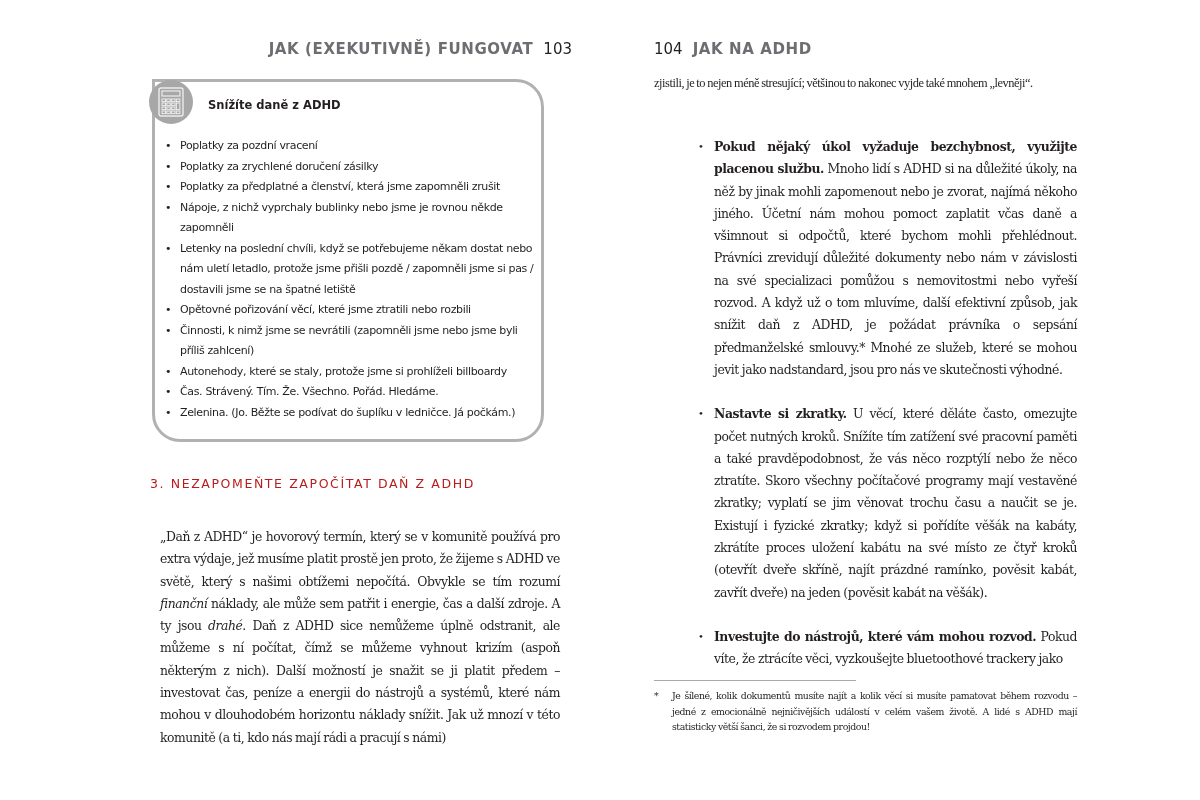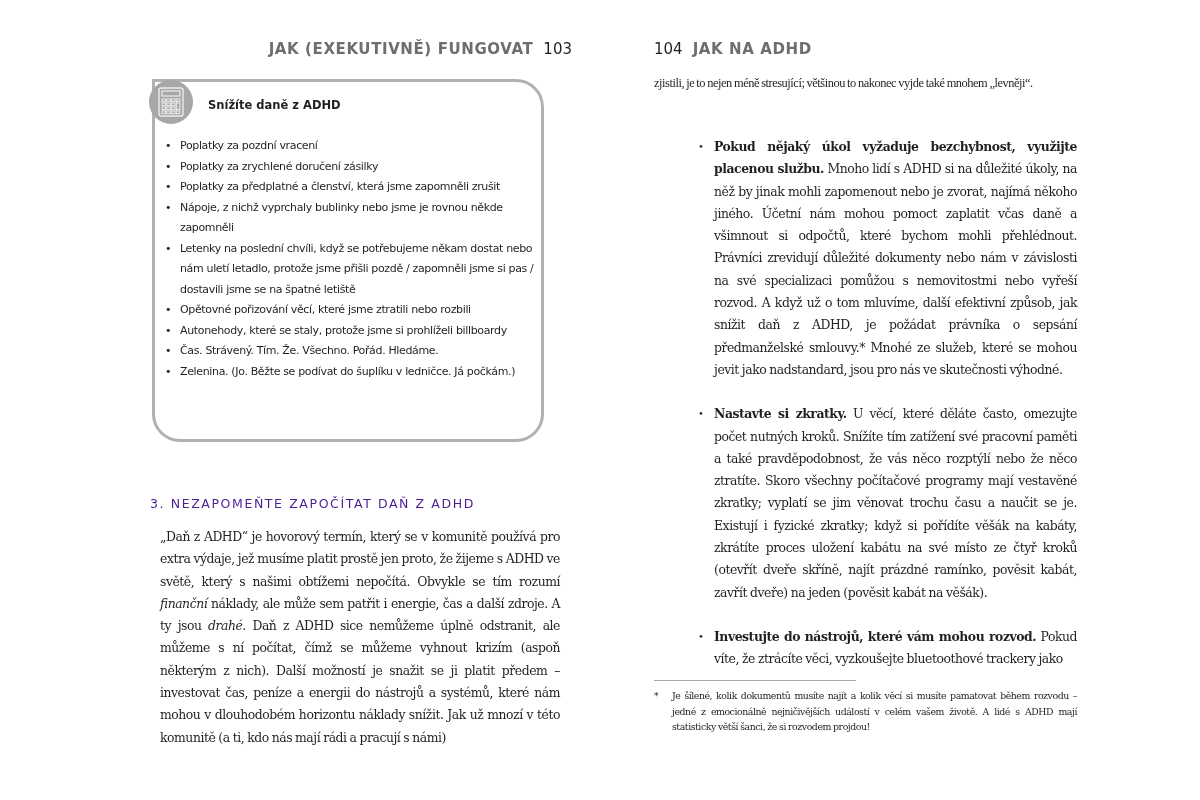--- a/index.html
+++ b/index.html
@@ -39,22 +39,22 @@
     .callout-list {
       position: absolute; left: 10px; top: 54px; width: 370px; margin: 0; padding: 0; list-style: none;
       font-family: "DejaVu Sans", sans-serif; font-size: 11px; line-height: 20.5px; color: #231f20;
     }
     .callout-list li { position: relative; padding-left: 15px; letter-spacing: -0.35px; }
     .callout-list li::before {
       content: "•"; position: absolute; left: 0; top: 0; color: #231f20;
     }
 
     .section-heading {
-      position: absolute; top: 496px; left: 2px; font-family: "DejaVu Sans", sans-serif;
-      font-size: 12.5px; letter-spacing: 1.6px; color: #4c1d95; white-space: nowrap;
+      position: absolute; top: 476px; left: 2px; font-family: "DejaVu Sans", sans-serif;
+      font-size: 12.5px; letter-spacing: 1.6px; color: #b91c1c; white-space: nowrap;
     }
 
     .body-text {
       font-family: "DejaVu Serif", serif; font-size: 12.4px; line-height: 22.3px; color: #231f20;
       text-align: justify; letter-spacing: -0.45px; word-spacing: -0.5px;
     }
     .left-body { position: absolute; top: 514px; left: 0; width: 400px; margin: 12px; }
     .left-body em { font-style: italic; }
 
     .right-intro { position: absolute; top: 72px; left: 2px; width: 423px; margin: 0; text-align: left; font-family: Liberation Serif, serif; }
@@ -111,20 +111,21 @@
       </svg>
     </div>
     <div class="callout-title">Snížíte daně z ADHD</div>
     <ul class="callout-list">
       <li>Poplatky za pozdní vracení</li>
       <li>Poplatky za zrychlené doručení zásilky</li>
       <li>Poplatky za předplatné a členství, která jsme zapomněli zrušit</li>
       <li>Nápoje, z nichž vyprchaly bublinky nebo jsme je rovnou někde zapomněli</li>
       <li>Letenky na poslední chvíli, když se potřebujeme někam dostat nebo nám uletí letadlo, protože jsme přišli pozdě / zapomněli jsme si pas / dostavili jsme se na špatné letiště</li>
       <li>Opětovné pořizování věcí, které jsme ztratili nebo rozbili</li>
+      <li>Činnosti, k nimž jsme se nevrátili (zapomněli jsme nebo jsme byli příliš zahlcení)</li>
       <li>Autonehody, které se staly, protože jsme si prohlíželi billboardy</li>
       <li>Čas. Strávený. Tím. Že. Všechno. Pořád. Hledáme.</li>
       <li>Zelenina. (Jo. Běžte se podívat do šuplíku v ledničce. Já počkám.)</li>
     </ul>
   </div>
 
   <div class="section-heading">3. NEZAPOMEŇTE ZAPOČÍTAT DAŇ Z ADHD</div>
 
   <p class="body-text left-body"><span>„Daň z ADHD“ je hovorový termín, který se v komunitě používá pro extra výdaje, jež musíme platit prostě jen proto, že žijeme s ADHD ve světě, který s našimi obtížemi nepočítá. Obvykle se tím rozumí </span><em>finanční</em><span> náklady, ale může sem patřit i energie, čas a další zdroje. A ty jsou </span><em>drahé</em><span>. Daň z ADHD sice nemůžeme úplně odstranit, ale můžeme s ní počítat, čímž se můžeme vyhnout krizím (aspoň některým z nich). Další možností je snažit se ji platit předem – investovat čas, peníze a energii do nástrojů a systémů, které nám mohou v dlouhodobém horizontu náklady snížit. Jak už mnozí v této komunitě (a ti, kdo nás mají rádi a pracují s námi)</span></p>
 </div>

